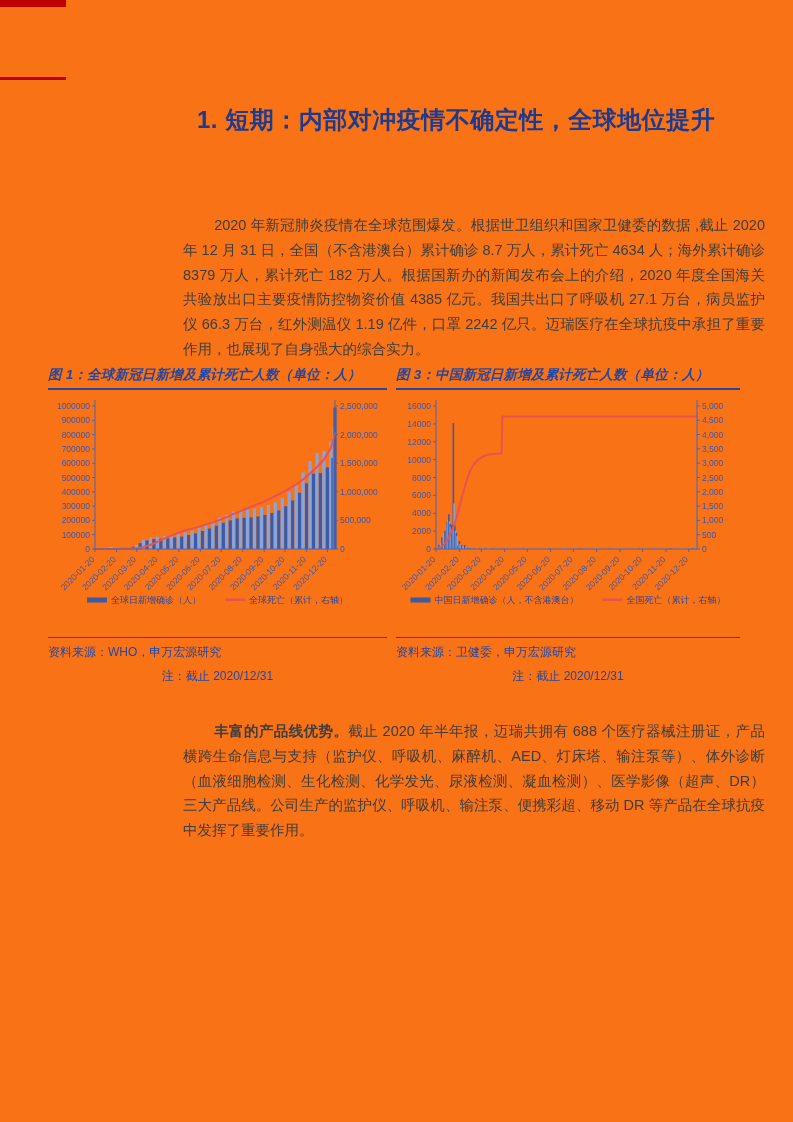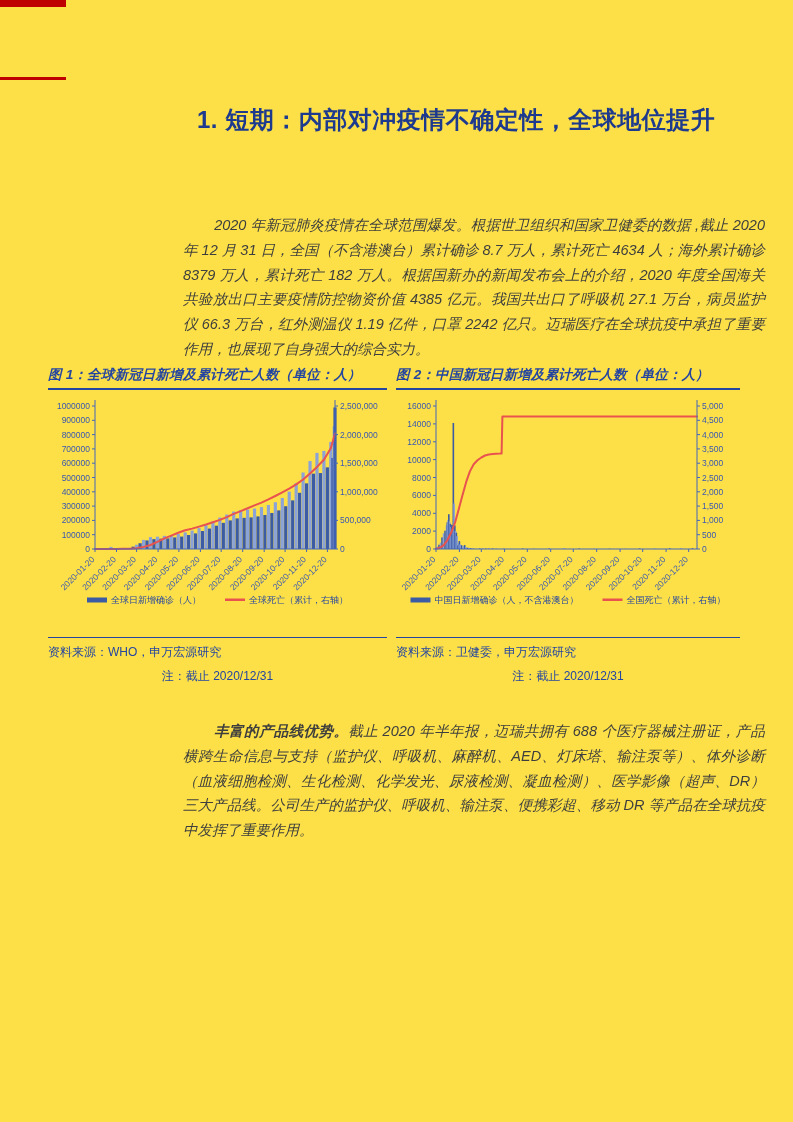--- a/index.html
+++ b/index.html
@@ -6,38 +6,38 @@
     --accent-red:#BE0000; --heading:#1D3A8E; --blue:#2546A0;
     --axis-text:#3A58B0; --axis-line:#4466BB; --bar-dark:#3B5BA5;
     --bar-light:#8CA3D8; --line-red:#E8534F; --body-text:#3E3E3E;
   }
   *{margin:0;padding:0;box-sizing:border-box;}
   html,body{background:#ffffff;}
   body{
     width:793px;height:1122px;position:relative;overflow:hidden;
     font-family:"Liberation Sans","DejaVu Sans",sans-serif;
   }
-  .page{position:absolute;inset:0;background:#fde047;}
+  .page{position:absolute;inset:0;background:#f97316;}
   .red-bar{position:absolute;background:var(--accent-red);}
   .red-bar-thick{left:0;top:66;width:66px;height:7px;}
   .red-bar-thin{left:0;top:77px;width:66px;height:3px;}
   .h1{
     position:absolute;left:197px;top:104px;width:560px;
     font-size:24px;font-weight:700;color:var(--heading);letter-spacing:.5px;
     white-space:nowrap;
   }
   .h2{
     position:absolute;left:197px;top:162px;
     font-size:18px;font-weight:700;color:var(--heading);letter-spacing:.3px;
     white-space:nowrap;
   }
   .body-par{
     position:absolute;left:183px;width:582px;
     font-size:14.5px;line-height:24.8px;color:var(--body-text);
-    text-align:justify;text-indent:2.15em;font-style:italic;
+    text-align:justify;text-indent:2.15em;
   }
   .p1{top:213px;}
   .p2{top:719px;}
   .p2 strong{font-weight:700;color:var(--body-text);}
   .figure{position:absolute;top:366px;}
   #fig1{left:48px;width:339px;}
   #fig2{left:396px;width:344px;}
   .fig-title{
     font-size:13.5px;font-weight:700;color:var(--blue);
     padding-bottom:4px;border-bottom:2px solid var(--blue);
@@ -209,21 +209,21 @@
           <rect x="177.0" y="204.5" width="20" height="2.5" fill="#E8534F"></rect>
           <text x="201.0" y="209" font-size="9" fill="#2546A0">全球死亡（累计，右轴）</text>
         </g>
       </svg>
     <div class="fig-divider"></div>
     <div class="fig-source">资料来源：WHO，申万宏源研究</div>
     <div class="fig-note">注：截止 2020/12/31</div>
   </figure>
 
   <figure class="figure" id="fig2">
-    <div class="fig-title">图 2：中国新冠日新增及累计死亡人数（单位：人）</div>
+    <div class="fig-title">图 3：中国新冠日新增及累计死亡人数（单位：人）</div>
     <svg class="chart" xmlns="http://www.w3.org/2000/svg" viewBox="0 0 344 218" width="344" height="218">
         <g>
           <rect x="39.20" y="154.11" width="1.6" height="0.89" fill="#3B5BA5"></rect>
           <rect x="40.71" y="152.77" width="1.6" height="2.23" fill="#8CA3D8"></rect>
           <rect x="42.22" y="150.71" width="1.6" height="4.29" fill="#3B5BA5"></rect>
           <rect x="43.73" y="148.65" width="1.6" height="6.35" fill="#8CA3D8"></rect>
           <rect x="45.23" y="143.38" width="1.6" height="11.62" fill="#3B5BA5"></rect>
           <rect x="46.74" y="139.36" width="1.6" height="15.64" fill="#8CA3D8"></rect>
           <rect x="48.25" y="136.68" width="1.6" height="18.32" fill="#3B5BA5"></rect>
           <rect x="49.76" y="131.32" width="1.6" height="23.68" fill="#8CA3D8"></rect>

